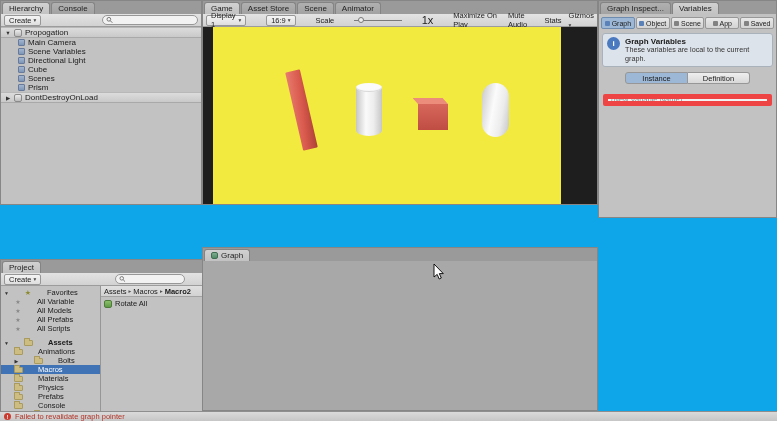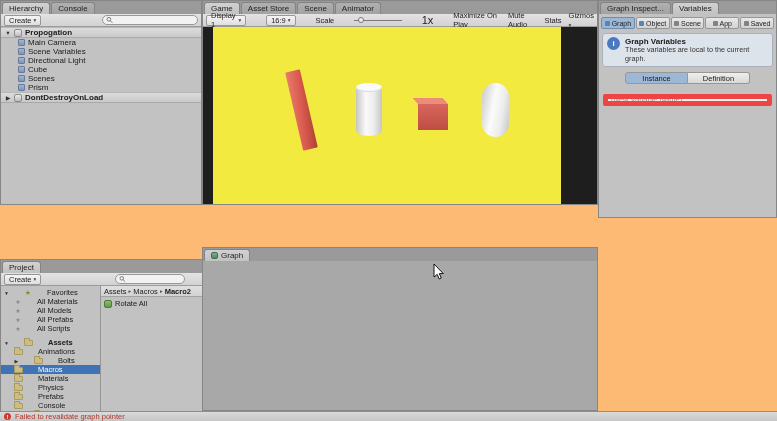--- a/index.html
+++ b/index.html
@@ -1,17 +1,17 @@
 <!DOCTYPE html>
 <html><head>
 <meta charset="utf-8">
 <style>
   *{box-sizing:border-box;margin:0;padding:0}
   html,body{background:#555}
-  .screen{position:relative;width:777px;height:421px;background:#fdba74;overflow:hidden;
+  .screen{position:relative;width:777px;height:421px;background:#0ea5e9;overflow:hidden;
     font-family:"Liberation Sans",sans-serif;color:#1a1a1a;cursor:default}
   
   .titlebar{position:absolute;left:0;top:0;width:777px;height:15px;background:#ededed;
     border-bottom:1px solid #d8d8d8;display:flex;align-items:center;gap:4px;padding:0 4px;font-size:8.5px;color:#222}
   .win-controls{position:absolute;right:0;top:0;height:15px;display:flex}
   .win-btn{width:26px;height:15px;display:flex;align-items:center;justify-content:center;font-size:9px;color:#333}
   
   .menubar{position:absolute;left:0;top:15px;width:777px;height:13px;background:#f2f2f2;
     border-bottom:1px solid #cfcfcf;display:flex;align-items:center;font-size:8.5px}
   .menu-item{padding:0 6px;height:13px;display:flex;align-items:center}
@@ -56,21 +56,21 @@
     background:linear-gradient(#e3e3e3,#d2d2d2);border-bottom:1px solid #9c9c9c;font-size:8px}
   .dd{display:inline-flex;align-items:center;gap:2px;height:11px;padding:0 4px;
     background:linear-gradient(#f5f5f5,#dedede);border:1px solid #979797;border-radius:2px;font-size:7.5px;color:#222}
   .search{margin-left:auto;display:flex;align-items:center;gap:2px;height:10px;width:96px;
     background:#f2f2f2;border:1px solid #979797;border-radius:5px;padding:0 3px}
   .search input{border:0;background:transparent;width:100%;height:8px;font-size:7px;outline:none}
   
   .tree{font-size:8px}
   .row{display:flex;align-items:center;gap:3px;height:9px;padding-left:4px;white-space:nowrap}
   .scene-h{background:linear-gradient(#dcdcdc,#c9c9c9);border-top:1px solid #b8b8b8;border-bottom:1px solid #a9a9a9;
-    font-weight:bold;height:11px}
+    font-weight:normal;height:11px}
   .fold{font-size:5.5px;color:#333;width:6px;text-align:center}
   .item{padding-left:17px}
   .go-ico{width:7px;height:7px;background:linear-gradient(#a3b6d0,#7d96b7);border:1px solid #687a9b;border-radius:1px;flex:0 0 auto}
   .scn-ico{width:8px;height:8px;background:linear-gradient(#ececec,#bcbcbc);border:1px solid #8a8a8a;border-radius:2px;flex:0 0 auto}
   
   .gtoolbar .gright{margin-left:auto;display:flex;gap:7px;align-items:center;font-size:7.5px;color:#222}
   .slider{width:56px;height:1px;background:#7a7a7a;position:relative}
   .knob{position:absolute;left:4px;top:-2.5px;width:6px;height:6px;border-radius:50%;background:#efefef;border:1px solid #777}
   .viewport{position:absolute;left:0;right:0;top:26px;bottom:0;background:#1e1e1e;overflow:hidden}
   .canvas{position:absolute;left:10px;top:0;bottom:0;width:348px}
@@ -434,21 +434,21 @@
     </div>
     <div class="pbody">
       <div class="pleft">
         <div class="prow">
           <span class="fold">▼</span>
           <span class="star">★</span>
           <span>Favorites</span>
         </div>
         <div class="prow indent1">
           <span class="star small">★</span>
-          <span>All Materials</span>
+          <span>All Variable</span>
         </div>
         <div class="prow indent1">
           <span class="star small">★</span>
           <span>All Models</span>
         </div>
         <div class="prow indent1">
           <span class="star small">★</span>
           <span>All Prefabs</span>
         </div>
         <div class="prow indent1">

